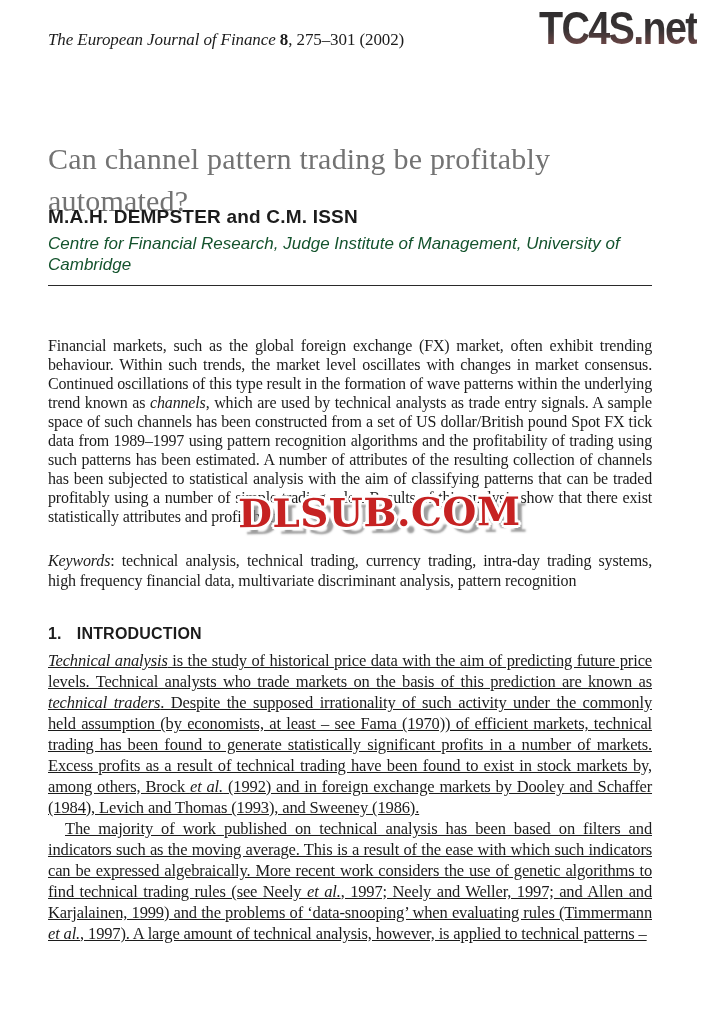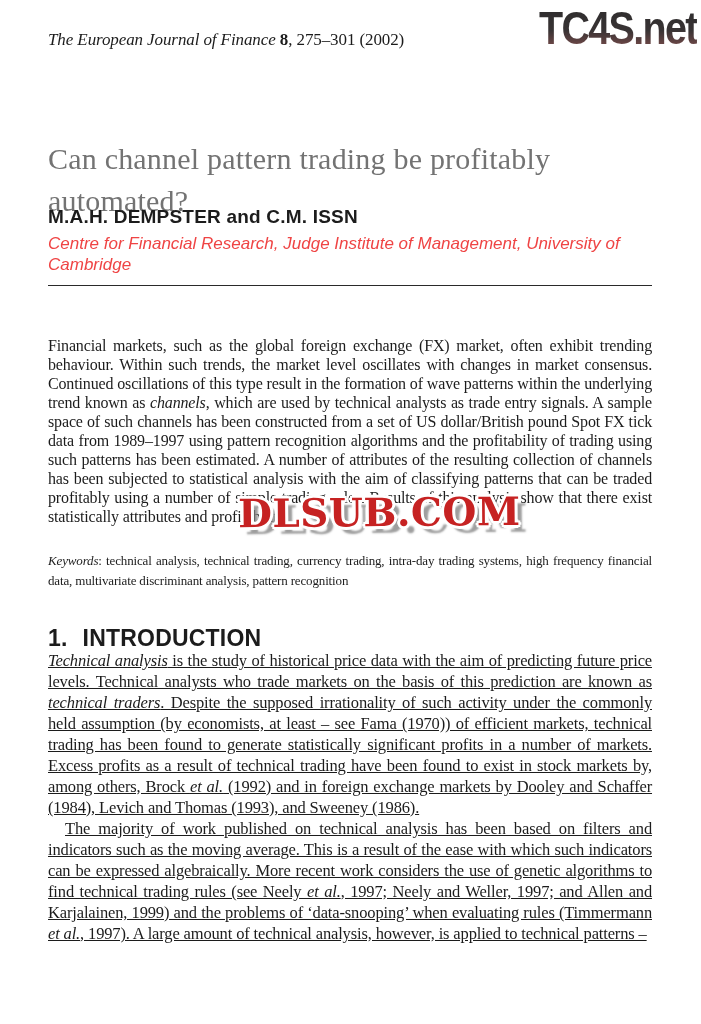--- a/index.html
+++ b/index.html
@@ -30,47 +30,47 @@
     color:#737373;
   }
   .authors {
     position:absolute; left:48px; top:206px;
     font-family:"Liberation Sans", sans-serif; font-weight:bold; font-size:19px;
     letter-spacing:0.2px; white-space:nowrap;
   }
   .affiliation {
     position:absolute; left:48px; top:233px; width:590px;
     font-family:"Liberation Sans", sans-serif; font-style:italic; font-size:17px;
-    line-height:21px; color:#ef4444;
+    line-height:21px; color:#14532d;
   }
   .rule { position:absolute; left:48px; top:285px; width:604px; border:none; border-top:1.7px solid #2a2a2a; }
   
   .abstract {
     position:absolute; left:48px; top:336px; width:604px;
     font-size:16px; line-height:19px; text-align:justify; letter-spacing:-0.15px;
   }
   .keywords {
     position:absolute; left:48px; top:551px; width:604px;
-    font-size:13px; line-height:19.5px; text-align:justify; letter-spacing:-0.15px;
+    font-size:16px; line-height:19.5px; text-align:justify; letter-spacing:-0.15px;
   }
   
   .wm-dlsub {
     position:absolute; left:238px; top:489px;
     font-family:"DejaVu Serif", serif; font-weight:bold; font-size:39px;
     letter-spacing:0.5px; color:#c62222; white-space:nowrap;
     text-shadow:
       -2px -2px 0 #ffffff, 2px -2px 0 #ffffff, -2px 2px 0 #ffffff, 2px 2px 0 #ffffff,
       -3px 0 0 #ffffff, 3px 0 0 #ffffff, 0 -3px 0 #ffffff, 0 3px 0 #ffffff,
       7px 7px 2px rgba(125,125,125,0.75);
     transform:rotate(-0.5deg);
   }
   
   .sec-heading {
     position:absolute; left:48px; top:625px;
-    font-family:"Liberation Sans", sans-serif; font-weight:bold; font-size:23px;
+    font-family:"Liberation Sans", sans-serif; font-weight:bold; font-size:16px;
     letter-spacing:0.2px;
   }
   .sec-heading .sec-num { display:inline-block; margin-right:15px; }
   .intro {
     position:absolute; left:48px; top:650px; width:604px;
     font-size:16.5px; line-height:21px; text-align:justify; letter-spacing:-0.15px;text-decoration:underline;
   }
   .intro p { margin:0; }
   .intro p.indented { text-indent:17px; }
   

